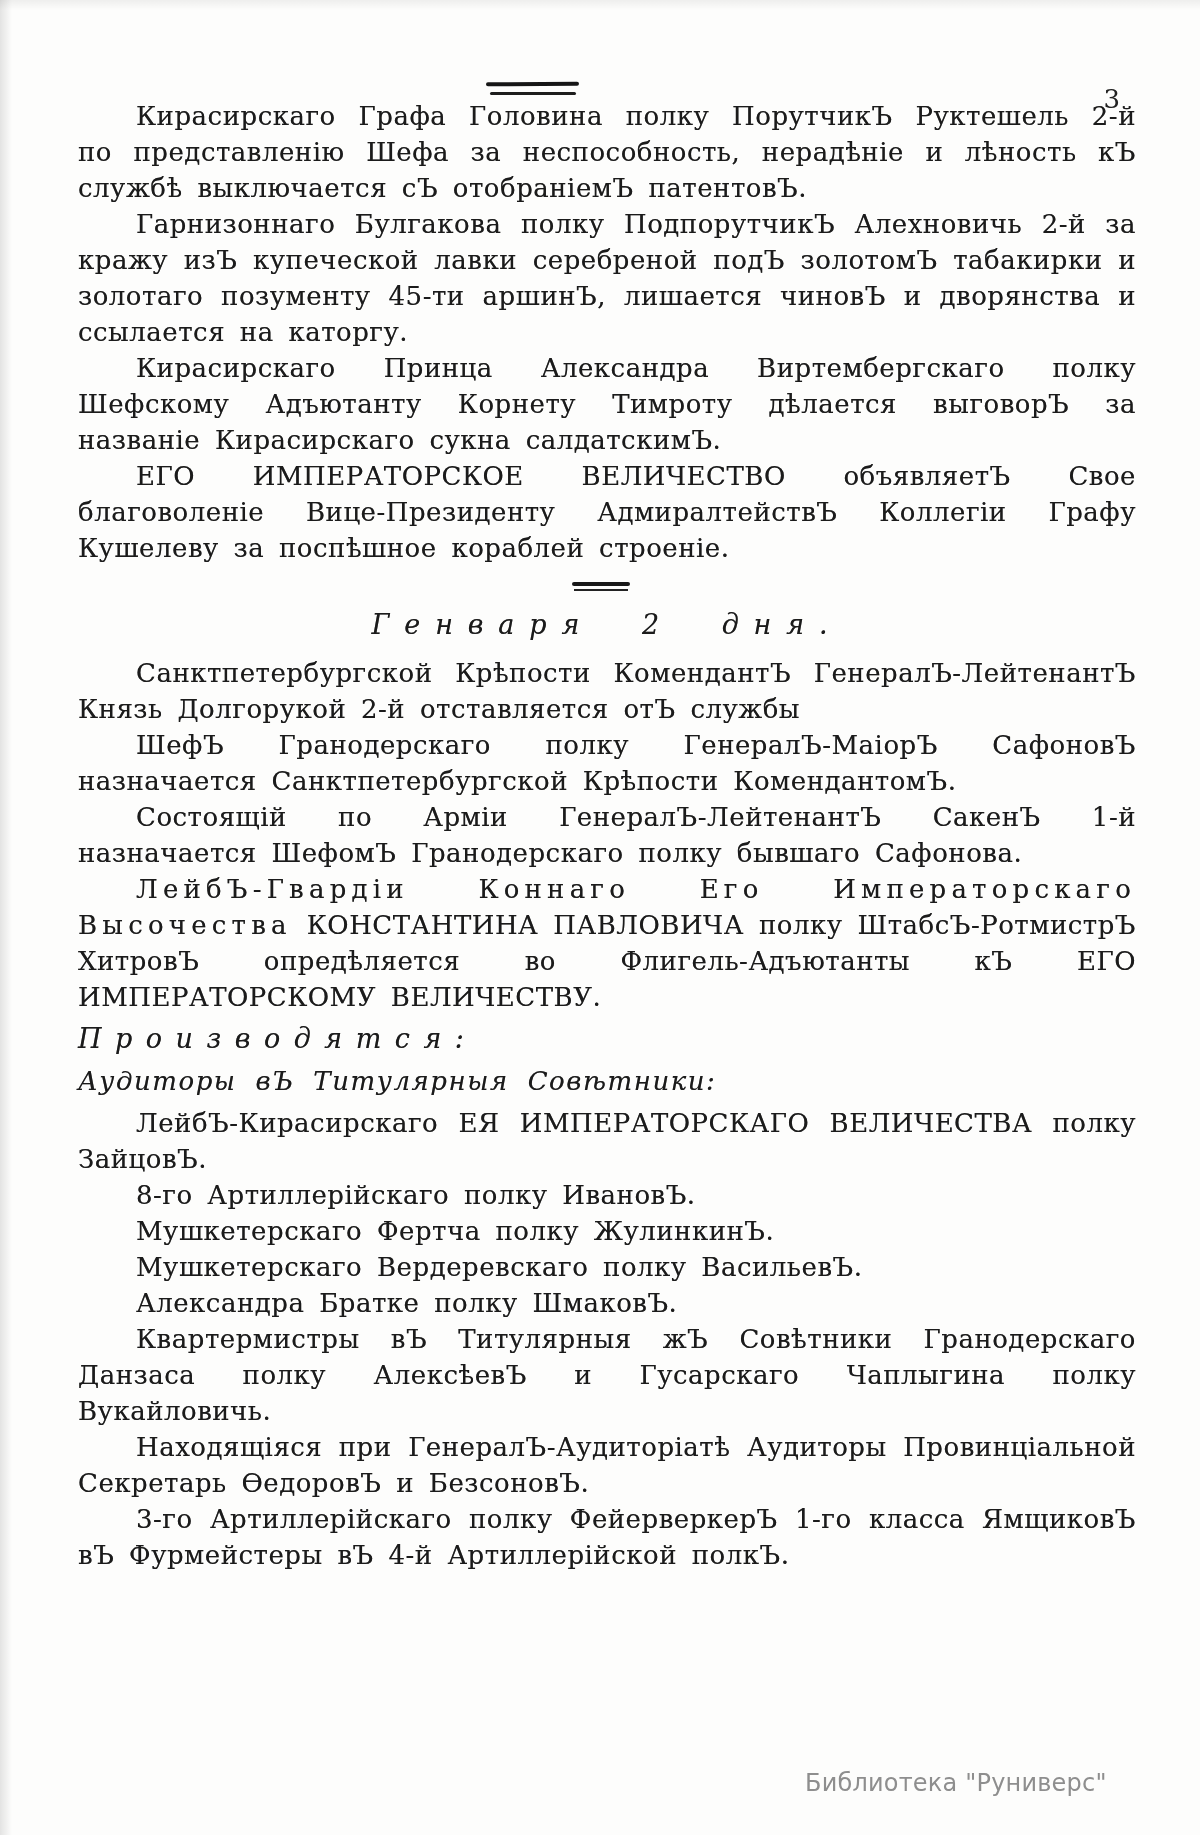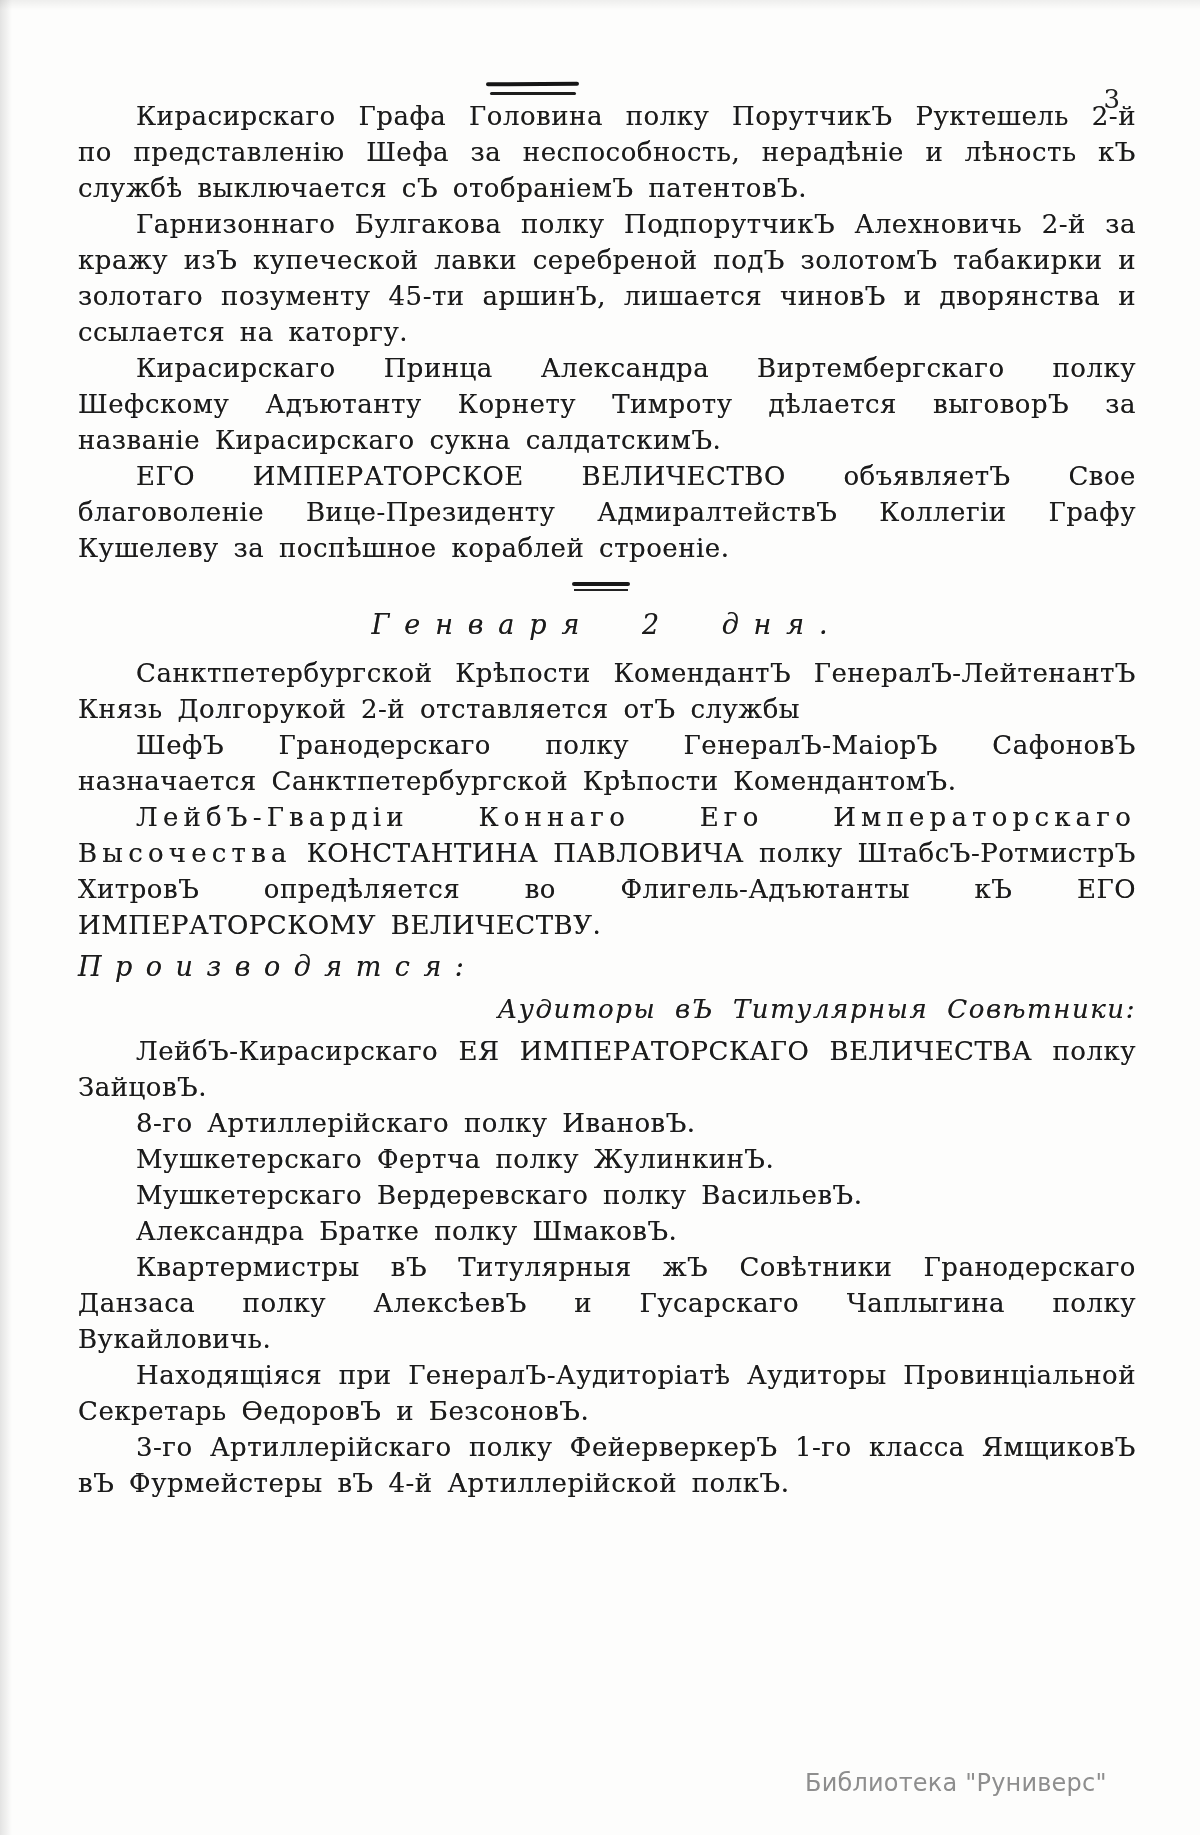--- a/index.html
+++ b/index.html
@@ -119,21 +119,21 @@
     font-size: 27px;
     font-weight: normal;
     font-style: italic;
     letter-spacing: 0.5em;
     word-spacing: 0.2em;
     line-height: 40px;
   }
 
   h3.promote-subheading {
     margin: 0 0 4px;
-    text-align: right;
+    text-align: left;
     text-indent: 0;
     font-size: 26px;
     font-weight: normal;
     font-style: italic;
     letter-spacing: 0.06em;
     word-spacing: 0.35em;
     line-height: 40px;
   }
 
   .tracked {
@@ -172,20 +172,21 @@
 
     <div class="divider">
       <span class="bar1"></span>
       <span class="bar2"></span>
     </div>
 
     <h2 class="date-heading">Генваря 2 дня.</h2>
 
     <p class="body-p">Санктпетербургской Крѣпости КомендантЪ ГенералЪ-ЛейтенантЪ Князь Долгорукой 2-й отставляется отЪ службы</p>
     <p class="body-p">ШефЪ Гранодерскаго полку ГенералЪ-МаіорЪ СафоновЪ назначается Санктпетербургской Крѣпости КомендантомЪ.</p>
+    <p class="body-p">Состоящій по Арміи ГенералЪ-ЛейтенантЪ СакенЪ 1-й назначается ШефомЪ Гранодерскаго полку бывшаго Сафонова.</p>
 
     <p class="body-p">
       <span class="tracked">ЛейбЪ-Гвардіи Коннаго Его Императорскаго Высочества</span>
       <span>КОНСТАНТИНА ПАВЛОВИЧА полку ШтабсЪ-РотмистрЪ ХитровЪ опредѣляется во Флигель-Адъютанты кЪ ЕГО ИМПЕРАТОРСКОМУ ВЕЛИЧЕСТВУ.</span>
     </p>
 
     <h2 class="promote-heading">Производятся:</h2>
     <h3 class="promote-subheading">Аудиторы вЪ Титулярныя Совѣтники:</h3>
 
     <p class="body-p">ЛейбЪ-Кирасирскаго ЕЯ ИМПЕРАТОРСКАГО ВЕЛИЧЕСТВА полку ЗайцовЪ.</p>

